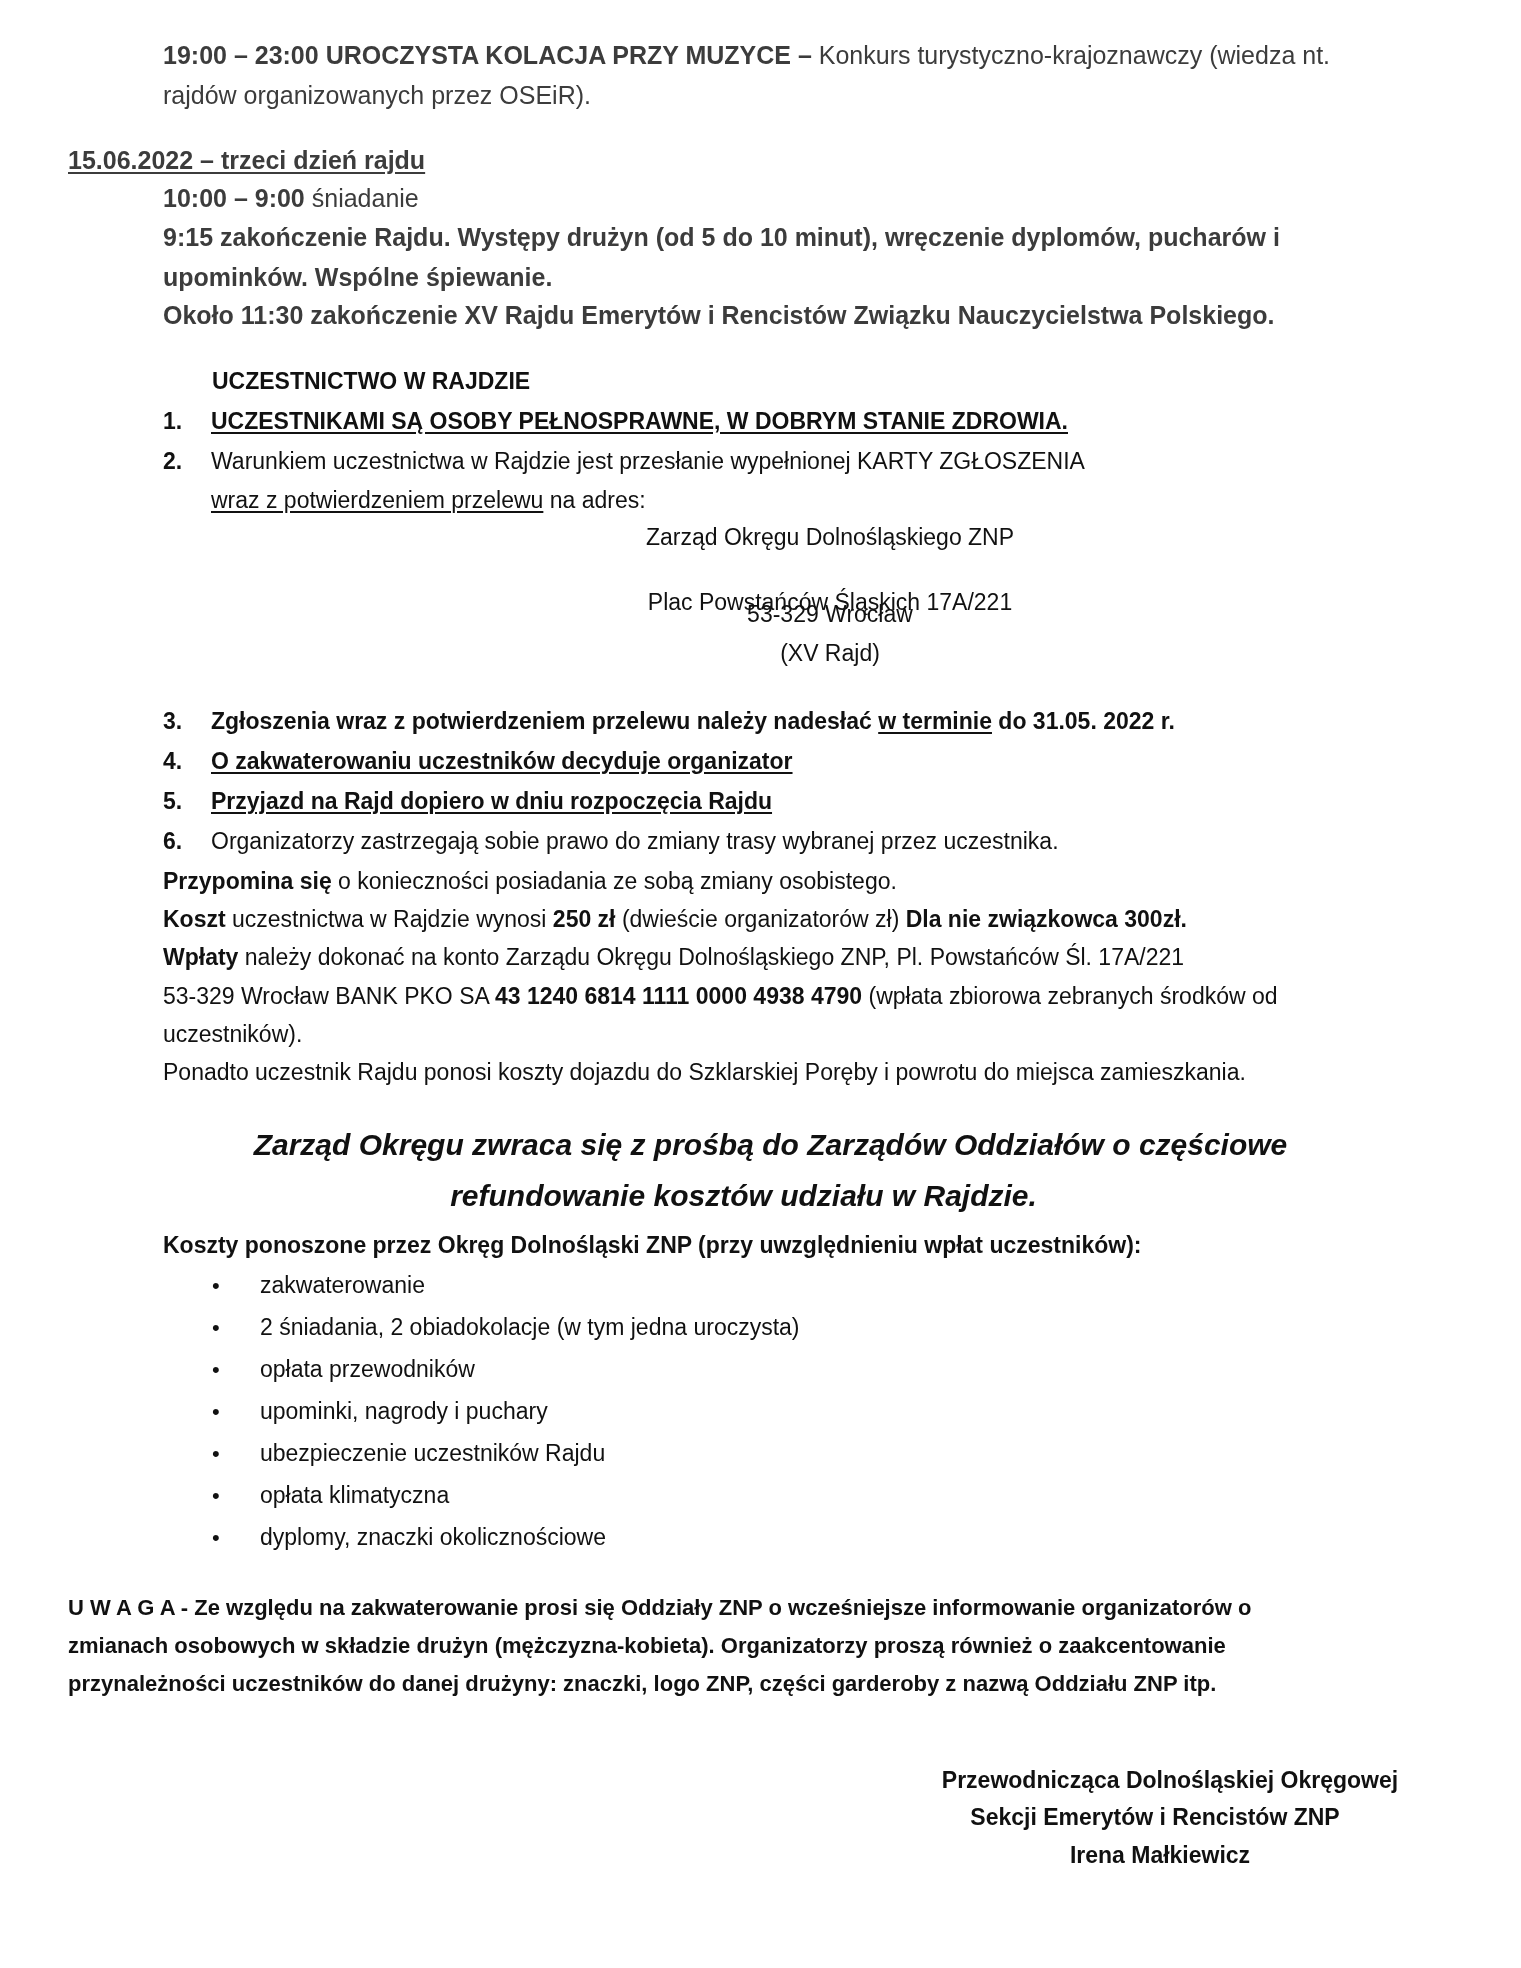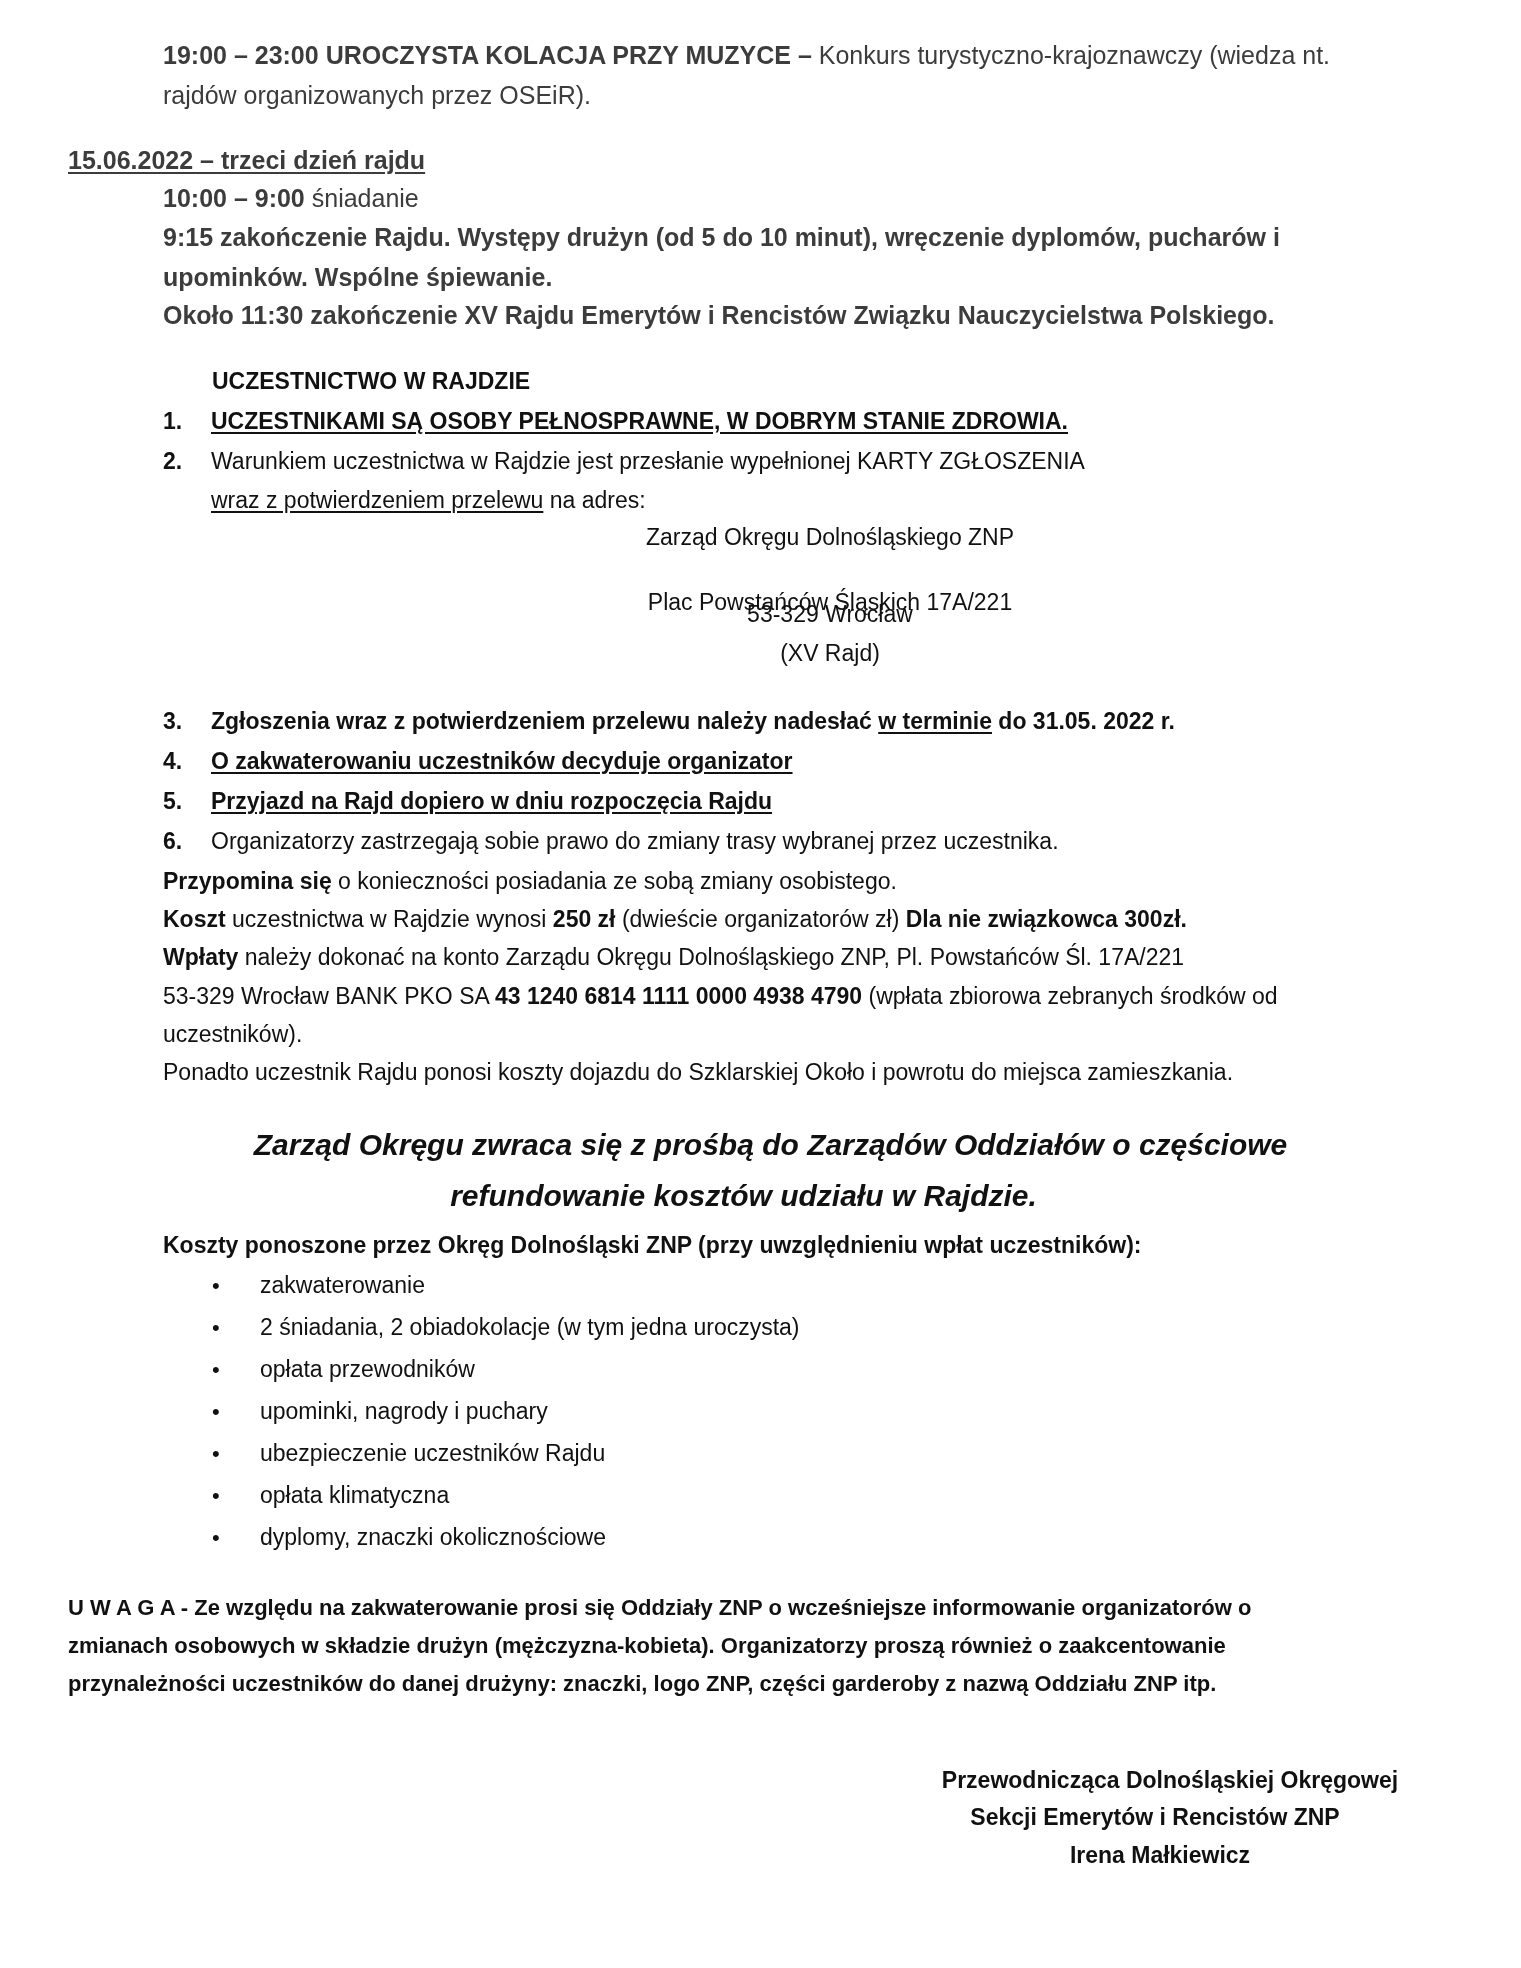--- a/index.html
+++ b/index.html
@@ -75,21 +75,21 @@
 <div class="line" style="left:163px; top:906px;">
   <span class="b">Koszt</span><span> uczestnictwa w Rajdzie wynosi </span><span class="b">250 zł</span><span> (dwieście organizatorów zł) </span><span class="b">Dla nie związkowca 300zł.</span>
 </div>
 <div class="line" style="left:163px; top:944px;">
   <span class="b">Wpłaty</span><span> należy dokonać na konto Zarządu Okręgu Dolnośląskiego ZNP, Pl. Powstańców Śl. 17A/221</span>
 </div>
 <div class="line" style="left:163px; top:983px;">
   <span>53-329 Wrocław BANK PKO SA </span><span class="b">43 1240 6814 1111 0000 4938 4790</span><span> (wpłata zbiorowa zebranych środków od</span>
 </div>
 <div class="line" style="left:163px; top:1021px;">uczestników).</div>
-<div class="line" style="left:163px; top:1059px;">Ponadto uczestnik Rajdu ponosi koszty dojazdu do Szklarskiej Około i powrotu do miejsca zamieszkania.</div>
+<div class="line" style="left:163px; top:1059px;">Ponadto uczestnik Rajdu ponosi koszty dojazdu do Szklarskiej Poręby i powrotu do miejsca zamieszkania.</div>
 
 <div class="line center refund" style="left:0; width:1521px; top:1127px; padding-left:20px; box-sizing:border-box;">Zarząd Okręgu zwraca się z prośbą do Zarządów Oddziałów o częściowe</div>
 <div class="line center refund" style="left:0; width:1467px; top:1178px; padding-left:20px; box-sizing:border-box;">refundowanie kosztów udziału w Rajdzie.</div>
 
 <div class="line b" style="left:163px; top:1232px;">Koszty ponoszone przez Okręg Dolnośląski ZNP (przy uwzględnieniu wpłat uczestników):</div>
 <div class="line" style="left:212px; top:1272px;"><span class="bullet">•</span><span>zakwaterowanie</span></div>
 <div class="line" style="left:212px; top:1314px;"><span class="bullet">•</span><span>2 śniadania, 2 obiadokolacje (w tym jedna uroczysta)</span></div>
 <div class="line" style="left:212px; top:1356px;"><span class="bullet">•</span><span>opłata przewodników</span></div>
 <div class="line" style="left:212px; top:1398px;"><span class="bullet">•</span><span>upominki, nagrody i puchary</span></div>
 <div class="line" style="left:212px; top:1440px;"><span class="bullet">•</span><span>ubezpieczenie uczestników Rajdu</span></div>

